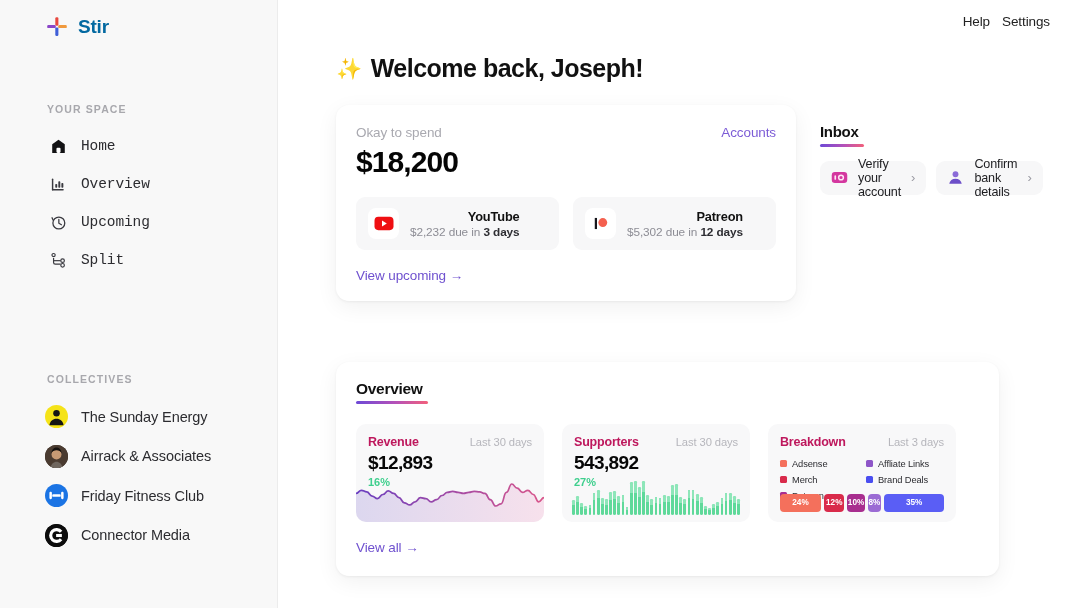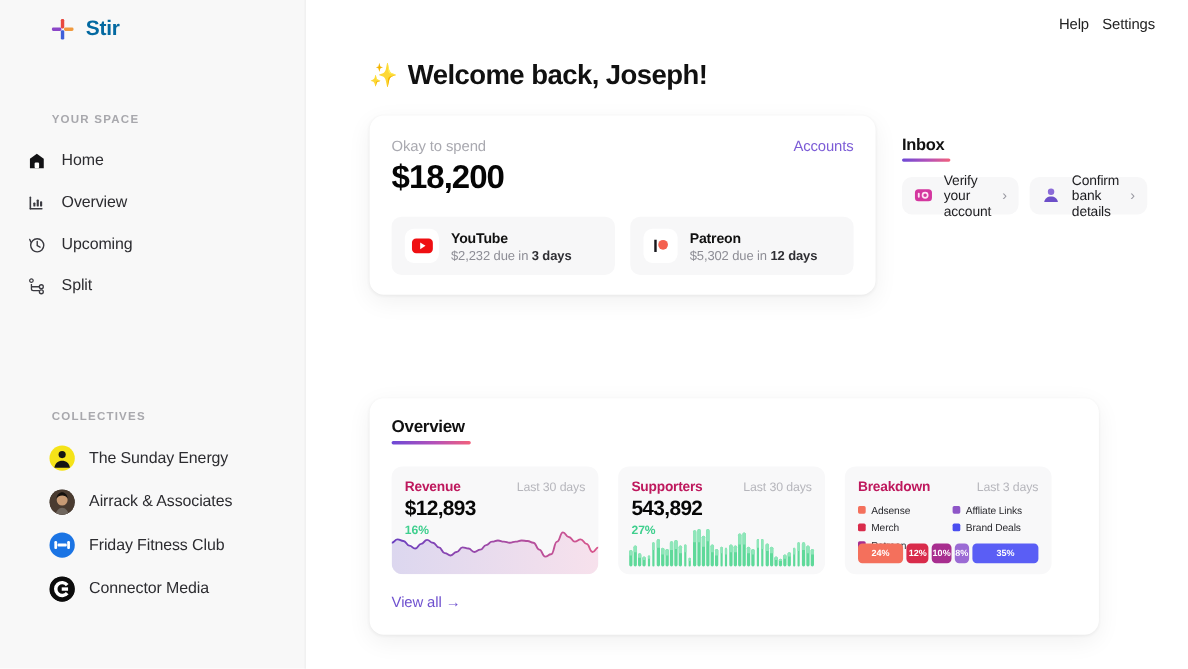--- a/index.html
+++ b/index.html
@@ -63,22 +63,23 @@
   .section-space { margin-top: 59px; }
   .section-collectives { margin-top: 94px; }
 
   .nav-list { margin-top: 12px; }
 
   .nav-item {
     display: flex;
     align-items: center;
     gap: 13px;
     height: 38px;
-    padding-left: 24px;
+    padding-left: 49px;
     cursor: pointer;
+    font-family: Liberation Mono, monospace;
   }
   .nav-icon {
     width: 19px;
     height: 19px;
     display: flex;
     align-items: center;
     justify-content: center;
     flex: none;
   }
   .nav-label {
@@ -194,20 +195,21 @@
   }
   .bill {
     flex: 1;
     background: #f7f7f8;
     border-radius: 9px;
     padding: 11px 12px;
     display: flex;
     align-items: center;
     gap: 11px;
     cursor: pointer;
+    text-align: right;
   }
   .bill-icon {
     width: 31px;
     height: 31px;
     border-radius: 8px;
     background: #fff;
     display: flex;
     align-items: center;
     justify-content: center;
     flex: none;
@@ -586,20 +588,21 @@
               <div class="bill-name">Patreon</div>
               <div class="bill-sub">
                 <span>$5,302</span>
                 <span>due in</span>
                 <b>12 days</b>
               </div>
             </span>
           </div>
         </div>
 
+        <div class="view-upcoming">View upcoming →</div>
       </section>
 
       <section class="inbox">
         <div>
           <span class="inbox-title">Inbox</span>
           <div class="gradient-rule" style="width:44px"></div>
         </div>
 
         <div class="inbox-list">
 

